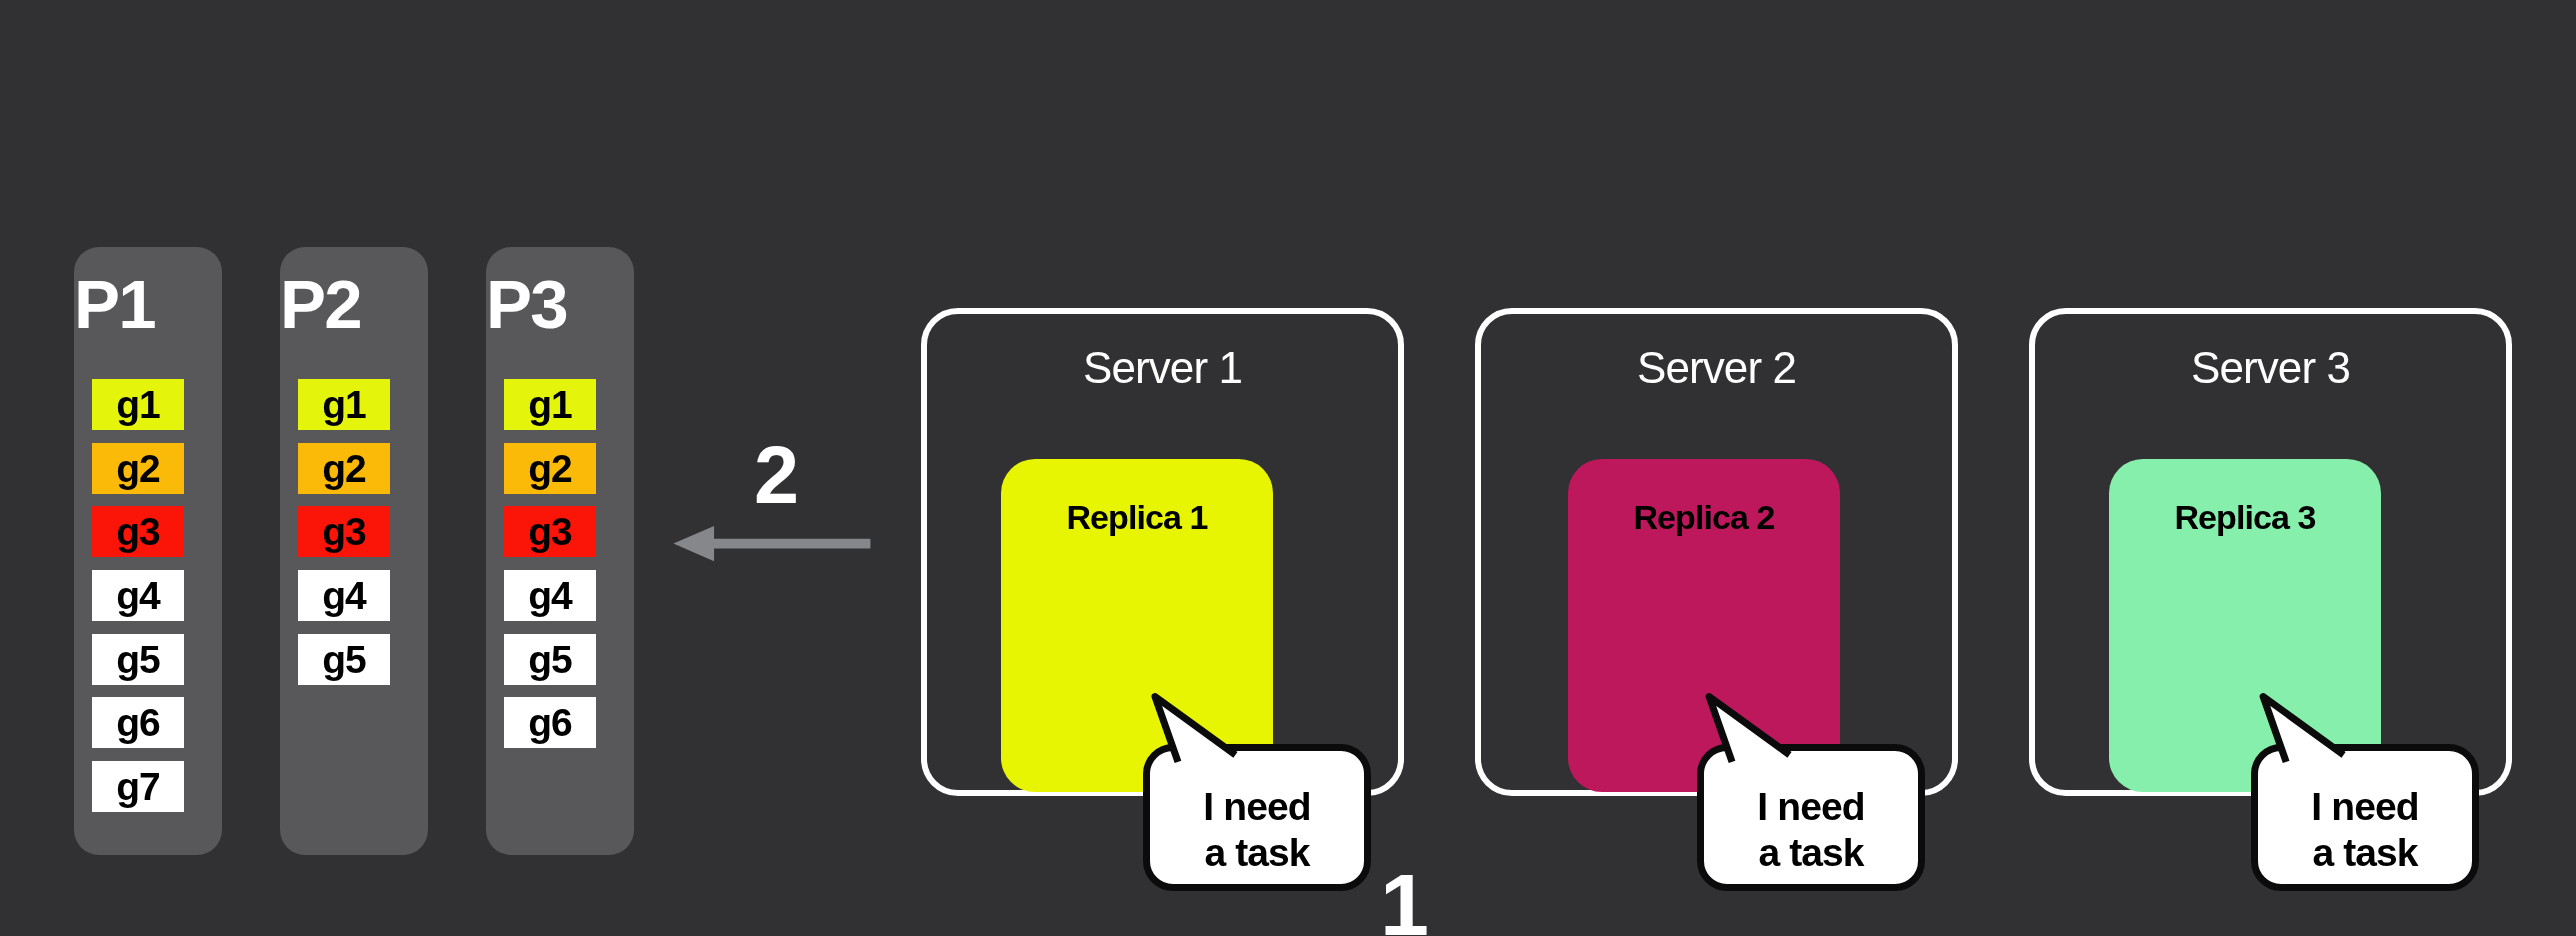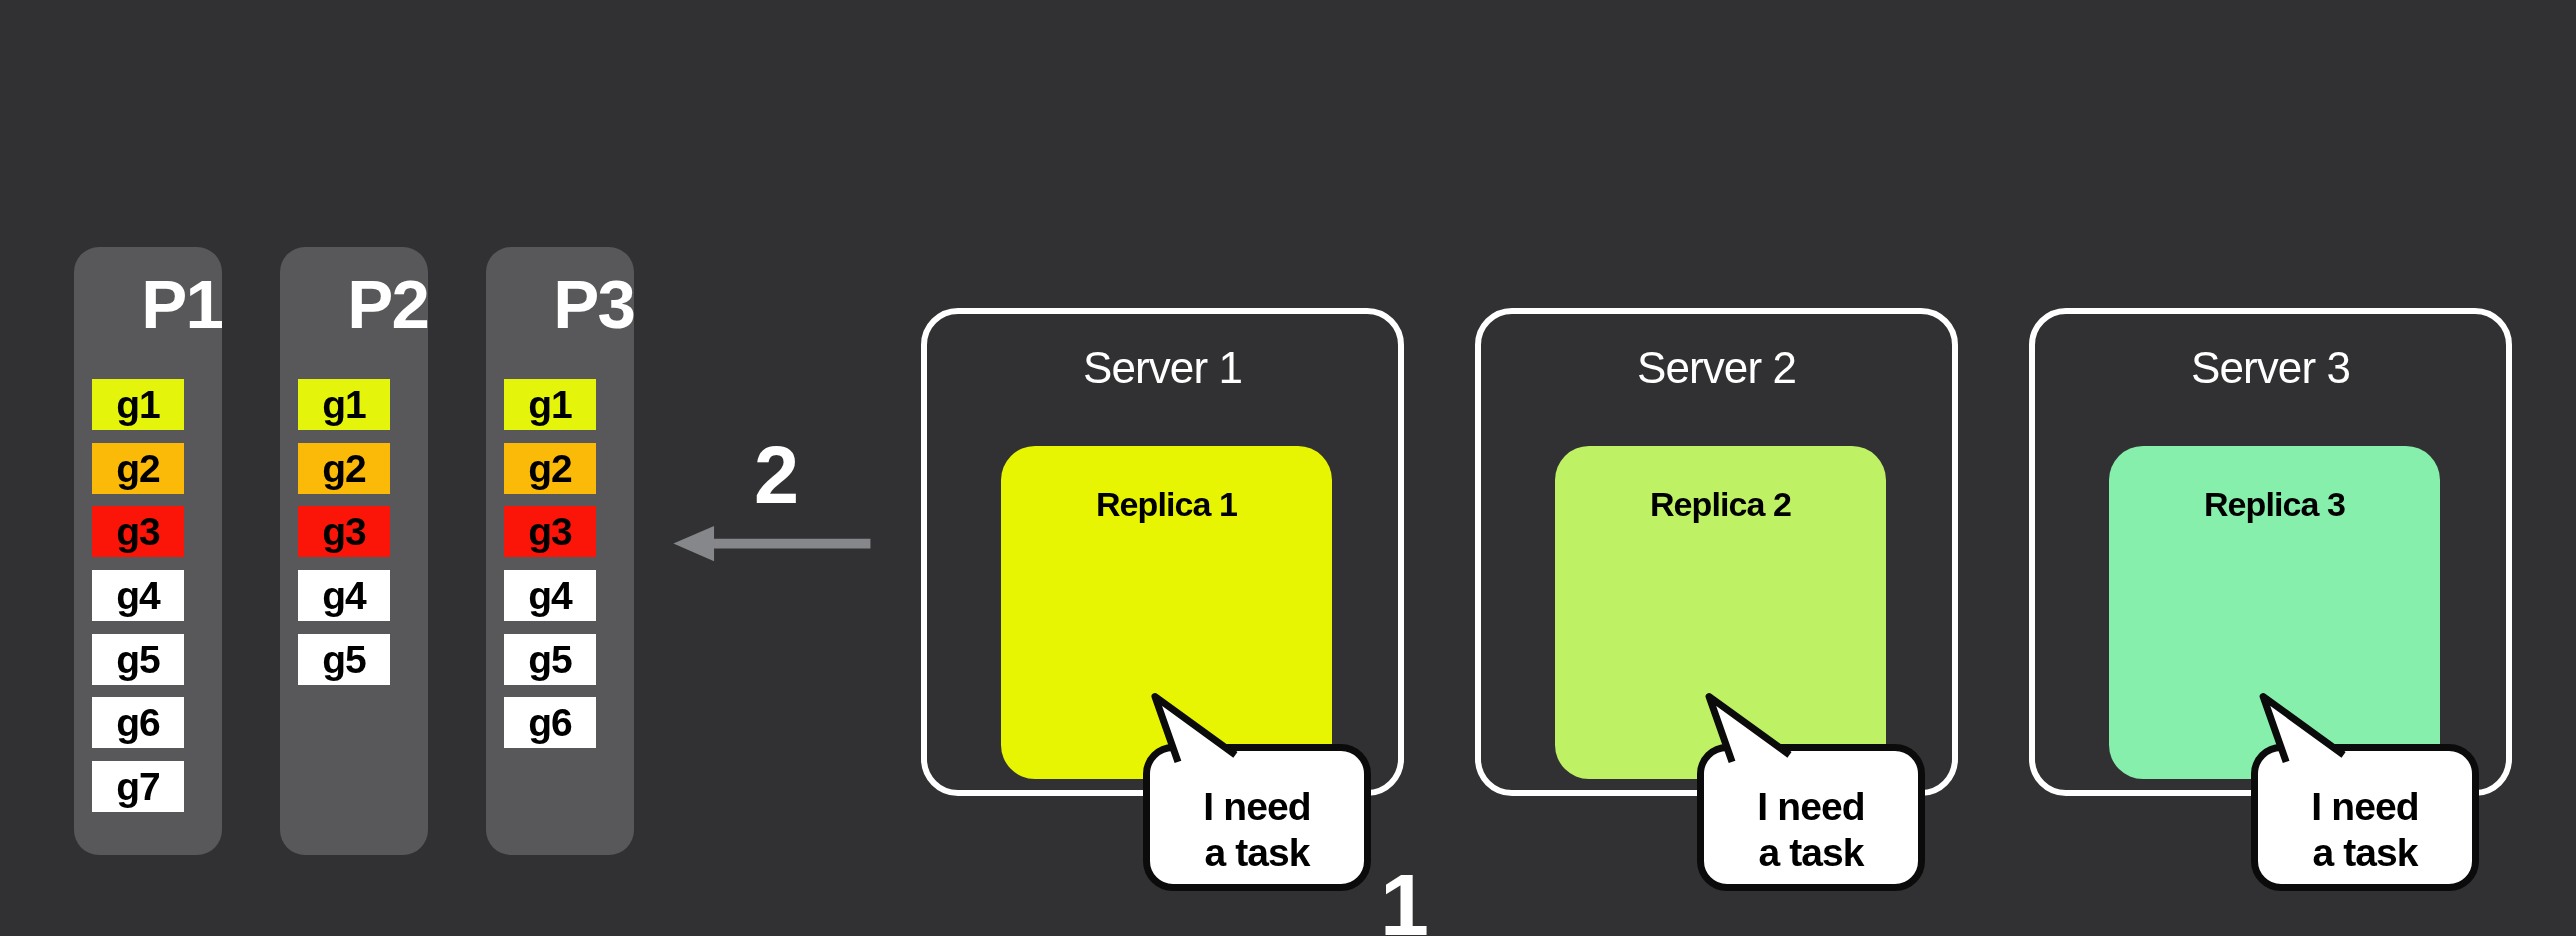--- a/index.html
+++ b/index.html
@@ -1,35 +1,35 @@
 <!DOCTYPE html>
 <html style="font-size:14px"><head>
 <meta charset="utf-8">
 <style>
   html,body{margin:0;padding:0;}
   body{font-family:"Liberation Sans","DejaVu Sans",sans-serif;}
   #canvas{position:relative;width:2576px;height:937px;overflow:hidden;}
 
   
   .pcol{position:absolute;top:247px;width:148px;height:608px;border-radius:25px;}
-  .pcol-header{position:absolute;top:23px;left:0;width:100%;text-align:right;
+  .pcol-header{position:absolute;top:23px;left:0;width:100%;text-align:left;
     font-size:69px;font-weight:bold;color:#ffffff;letter-spacing:-1.8px;line-height:1;}
   .cell{position:absolute;width:92px;height:51px;display:flex;align-items:center;justify-content:center;
     font-size:39px;font-weight:bold;color:#000;letter-spacing:-0.9px;}
 
   
   .step-num{position:absolute;color:#ffffff;font-weight:bold;font-size:81px;line-height:1;
     text-align:center;letter-spacing:-1.8px;}
 
   
   .server{position:absolute;top:308px;width:483px;height:488px;box-sizing:border-box;
     border:6.2px solid #fff;border-radius:37px;}
   .server-title{position:absolute;top:32px;left:0;width:100%;text-align:center;
     font-size:44px;font-weight:500;color:#ffffff;letter-spacing:-0.9px;line-height:1;}
-  .replica{position:absolute;left:74px;top:132px;width:331px;height:333px;border-radius:34px;}
+  .replica{position:absolute;left:74px;top:145px;width:272px;height:333px;border-radius:34px;}
   .replica-label{position:absolute;top:41px;left:0;width:100%;text-align:center;
     font-size:34px;font-weight:bold;color:#000;letter-spacing:-0.9px;line-height:1;}
 
   
   .bubble{position:absolute;top:744px;width:228px;height:147px;box-sizing:border-box;
     background:#fff;border:7px solid #0b0b0b;border-radius:30px;z-index:4;
     display:flex;flex-direction:column;align-items:center;justify-content:center;padding-top:25px;}
   .bubble-line{font-size:39px;font-weight:bold;color:#000;line-height:46px;letter-spacing:-0.9px;}
 
   
@@ -81,21 +81,21 @@
       <div class="replica-label">Replica 1</div>
     </div>
   </div>
   <div class="bubble" style="left: 1143px; border-color: rgb(11, 11, 11);">
     <div class="bubble-line">I need</div>
     <div class="bubble-line">a task</div>
   </div>
 
   <div class="server" style="left: 1475px; border-color: rgb(255, 255, 255);">
     <div class="server-title">Server 2</div>
-    <div class="replica" style="background-color: #bef264;">
+    <div class="replica" style="background-color: #be185d; margin-left: 13px;">
       <div class="replica-label">Replica 2</div>
     </div>
   </div>
   <div class="bubble" style="left: 1697px; border-color: rgb(11, 11, 11);">
     <div class="bubble-line">I need</div>
     <div class="bubble-line">a task</div>
   </div>
 
   <div class="server" style="left: 2029px; border-color: rgb(255, 255, 255); padding-left: 14px;">
     <div class="server-title">Server 3</div>

